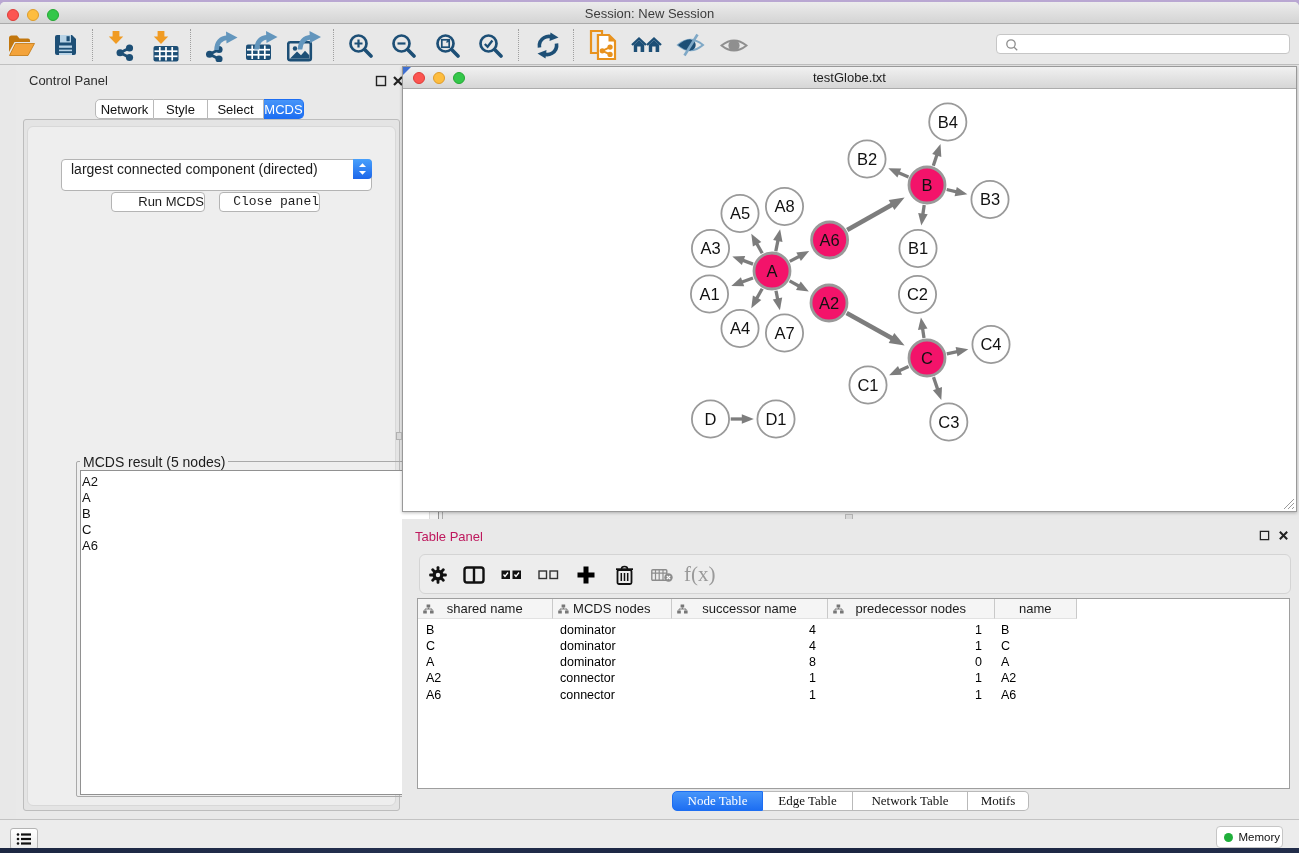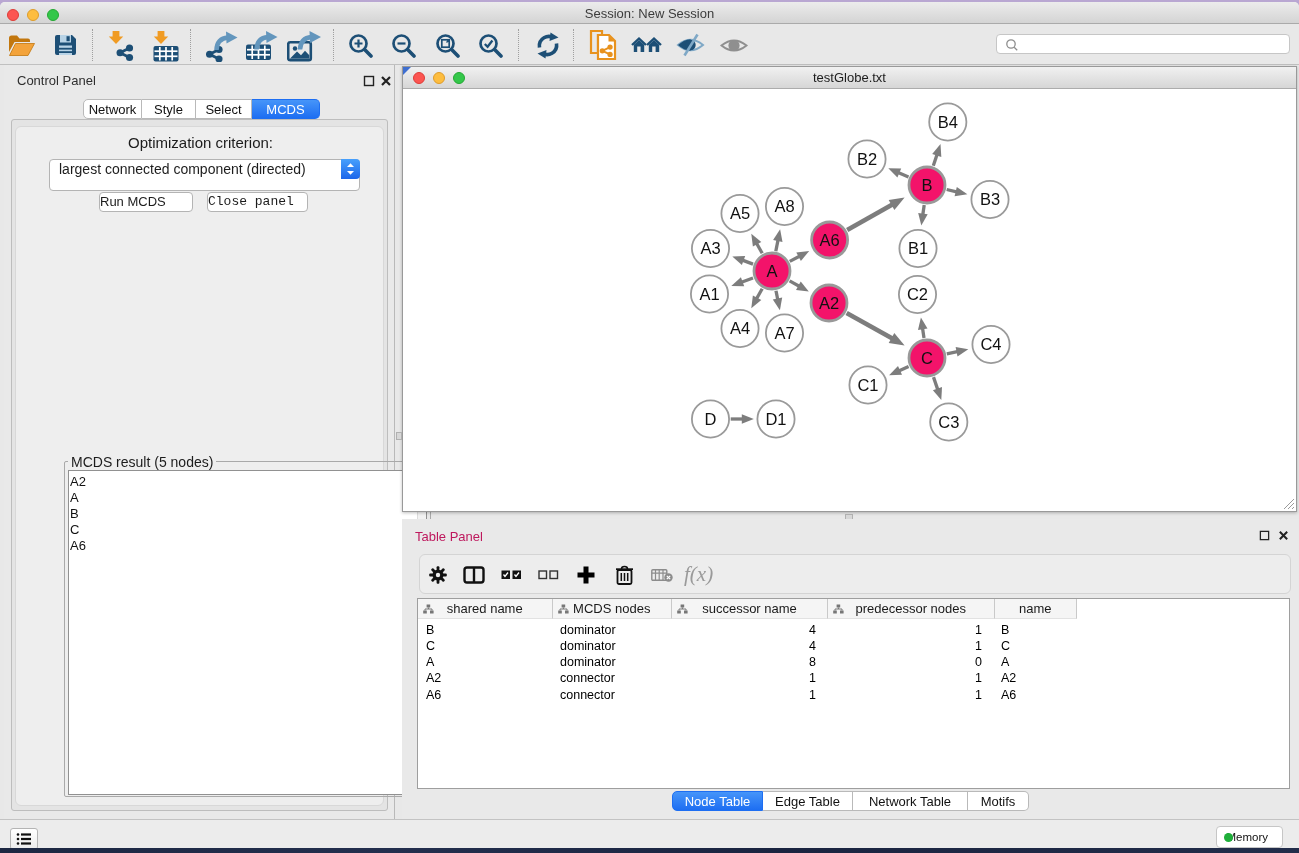--- a/index.html
+++ b/index.html
@@ -19,21 +19,21 @@
 #titlebar .t3 { left:47px; background:#34c74a; border:0.5px solid #24a833; }
 #apptitle { position:absolute; top:4px; left:0; width:1299px; text-align:center;
   font-size:13px; color:#3c3c3c; }
 #toolbar { position:absolute; left:0; top:23px; width:1299px; height:40px;
   background:#e8e8e8; border-bottom:1px solid #c0c0c0; }
 .vsep { position:absolute; top:4px; height:32px; width:0;
   border-left:1px dotted #9f9f9f; }
 #searchbox { position:absolute; left:996px; top:9px; width:294px; height:20px;
   background:#ffffff; border:1px solid #c6c6c6; border-radius:4px; }
 
-#cpanel { position:absolute; left:4px; top:63px; width:391px; height:754px;
+#cpanel { position:absolute; left:16px; top:63px; width:391px; height:754px;
   background:#e9e9e9; border-right:1px solid #b9b9b9; }
 #cpanel .ptitle { position:absolute; left:13px; top:8px; font-size:13px; color:#2e2e2e; }
 .wbtn { position:absolute; top:9px; font-size:12px; color:#111; }
 .tabs { position:absolute; display:flex; height:20px; font-size:13px; }
 .tab { background:#ffffff; border:1px solid #b9b9b9; border-left:none;
   color:#111; display:flex; align-items:center; justify-content:center; }
 .tab.first { border-left:1px solid #b9b9b9; border-radius:5px 0 0 5px; }
 .tab.last { border-radius:0 5px 5px 0; }
 .tab.sel { background:linear-gradient(#4695f9,#1d6ef2); color:#fff; border-color:#1d6ef2; }
 #cptabs { left:79px; top:34px; }
@@ -43,21 +43,21 @@
   background:#eeeeee; border:1px solid #d8d8d8; border-radius:6px; }
 #optlabel { position:absolute; left:0; top:7px; width:369px; text-align:center;
   font-size:15px; color:#1c1c1c; }
 #combo { position:absolute; left:33px; top:32px; width:311px; height:32px;
   background:#ffffff; border:1px solid #b4b4b4; border-radius:4px; font-size:14px;
   color:#1c1c1c; line-height:18px; padding-left:9px; }
 #combobtn { position:absolute; right:-1px; top:-1px; width:19px; height:20px;
   background:linear-gradient(#47a0fc,#1c66ea); border-radius:0 4px 4px 0; }
 .cbtn { position:absolute; top:65px; height:20px; background:#ffffff;
   border:1px solid #b4b4b4; border-radius:4px; font-size:13px; color:#1c1c1c;
-  text-align:left; line-height:18px; }
+  text-align:right; line-height:18px; }
 #groupbox { position:absolute; left:4px; top:334px; width:367px; height:336px;
   border:1px solid #a9a9a9; border-radius:2px;margin-left:44px; }
 #grouplabel { position:absolute; left:3px; top:-8px; background:#eeeeee;
   padding:0 3px; font-size:14px; color:#1c1c1c; }
 #mcdslist { position:absolute; left:3px; top:8px; width:359px; height:325px;
   background:#ffffff; border:1px solid #919191; font-size:13px; color:#111; padding-top:3px; }
 #mcdslist .it { padding-left:1px; height:16px; line-height:16px; }
 #listsb { position:absolute; right:0; top:0; width:9px; height:323px;
   background:#f2f2f2; border-left:1px solid #dcdcdc; }
 
@@ -76,29 +76,29 @@
 #tpanel .ptitle { position:absolute; left:13px; top:10px; font-size:13px; color:#be185d; }
 #ttoolbar { position:absolute; left:17px; top:35px; width:872px; height:40px;
   background:#ededed; border:1px solid #d4d4d4; border-radius:6px; }
 #ttable { position:absolute; left:15px; top:79px; width:873px; height:191px;
   background:#ffffff; border:1px solid #9e9e9e; font-size:12.5px; }
 .hcell { position:absolute; top:0; height:20px; background:#f5f5f5;
   border-right:1px solid #c9c9c9; border-bottom:1px solid #e2e2e2;
   display:flex; align-items:center; justify-content:center; color:#1a1a1a; font-size:13px; }
 .trow { position:absolute; height:16px; line-height:16px; color:#000; }
 #ttabs { left:270px; top:272px; }
-#ttabs .tab { font-size:13px; }
+#ttabs .tab { font-size:13px;font-family:Liberation Serif, serif; }
 
 #statusbar { position:absolute; left:0; top:817px; width:1299px; height:31px;
   background:#ececec; border-top:1px solid #c3c3c3; }
 #listbtn { position:absolute; left:10px; top:8px; width:28px; height:22px;
   background:linear-gradient(#ffffff,#ececec); border:1px solid #b4b4b4; border-radius:3px; }
 #membtn { position:absolute; right:16px; top:6px; width:67px; height:22px;
   background:#ffffff; border:1px solid #c6c6c6; border-radius:4px;
-  font-size:11.5px; color:#111; line-height:20px; text-align:right; padding-right:14px; }
+  font-size:11.5px; color:#111; line-height:20px; text-align:right; padding-right:2px; }
 #membtn .dot { position:absolute; left:7px; top:6px; width:9px; height:9px;
   border-radius:50%; background:#1faf3a; }
 .icon { position:absolute; }
 </style>
 </head>
 <body>
 <div id="appwin">
   <div id="titlebar">
     <div class="tl t1"></div>
       <div class="tl t2"></div>
@@ -249,25 +249,24 @@
     <svg class="wbtn" style="left:359px;top:10px" width="12" height="12" viewBox="0 0 12 12">
         <rect x="1.5" y="1.5" width="9" height="9" fill="none" stroke="#222" stroke-width="1.4"></rect>
       </svg>
     <svg class="wbtn" style="left:376px;top:10px" width="12" height="12" viewBox="0 0 12 12">
         <path d="M2 2 L10 10 M10 2 L2 10" stroke="#222" stroke-width="2.2"></path>
       </svg>
     <div class="tabs" id="cptabs">
       <div class="tab first" style="width:59px">Network</div>
       <div class="tab" style="width:54px">Style</div>
       <div class="tab" style="width:56px">Select</div>
-      <div class="tab last sel" style="width:68px">MCDS</div>
+      <div class="tab last sel" style="width:40px">MCDS</div>
     </div>
     <div id="cpbox">
       <div id="cpinner">
-        <div id="optlabel">Optimization criterion:</div>
         <div id="combo">largest connected component (directed)
           <div id="combobtn">
             <svg width="19" height="20" viewBox="0 0 19 20">
               <path d="M6 8 L9.5 4.2 L13 8 Z" fill="#ffffff"></path>
               <path d="M6 12 L9.5 15.8 L13 12 Z" fill="#ffffff"></path>
             </svg>
           </div>
         </div>
         <div class="cbtn" style="left:83px; width:94px;">Run MCDS</div>
         <div class="cbtn" style="left:191px; width:101px;font-family:Liberation Mono, monospace;">Close panel</div>
@@ -433,21 +432,21 @@
 <line x1="1" y1="4.2" x2="18" y2="4.2" stroke="#111" stroke-width="1.8"></line>
 <path d="M6.5 4 Q6.5 1.5 9.5 1.5 Q12.5 1.5 12.5 4" fill="none" stroke="#111" stroke-width="1.6"></path>
 <path d="M6.3 8 V16 M9.5 8 V16 M12.7 8 V16" stroke="#111" stroke-width="1.5"></path>
         </svg>
 <svg class="icon" style="left:231px;top:14px" width="22" height="13" viewBox="0 0 22 13">
           <rect x="0.8" y="0.8" width="15" height="10.5" rx="1" fill="none" stroke="#8c8c8c" stroke-width="1.4"></rect>
 <path d="M0.8 4.2 H15.8 M4.5 0.8 V11.3 M8.2 0.8 V11.3 M12 0.8 V11.3" stroke="#8c8c8c" stroke-width="1.2"></path>
 <circle cx="17.5" cy="8.5" r="4.2" fill="#8c8c8c"></circle>
           <path d="M15.8 6.8 L19.2 10.2 M19.2 6.8 L15.8 10.2" stroke="#fff" stroke-width="1.2"></path>
         </svg>
-<div style="position:absolute;left:264px;top:7px;font-family:'Liberation Serif',serif;font-style:italic;font-size:21px;color:#9a9a9a">f(x)</div>
+<div style="position:absolute;left:264px;top:7px;font-family:'Liberation Serif',serif;font-size:21px;color:#9a9a9a">f(x)</div>
     </div>
     <div id="ttable">
       <div class="hcell" style="left:0px;width:134.5px">
           <svg width="11" height="10" viewBox="0 0 11 10" style="position:absolute;left:5px;top:5px">
             <rect x="3.6" y="0.5" width="3.6" height="3" fill="#777"></rect>
             <rect x="0.2" y="6.5" width="3.6" height="3" fill="#777"></rect>
             <rect x="7" y="6.5" width="3.6" height="3" fill="#777"></rect>
             <path d="M5.4 3.5 V5 M2 6.5 V5 H9 V6.5" stroke="#777" stroke-width="1" fill="none"></path>
           </svg>
           <span>shared name</span>

